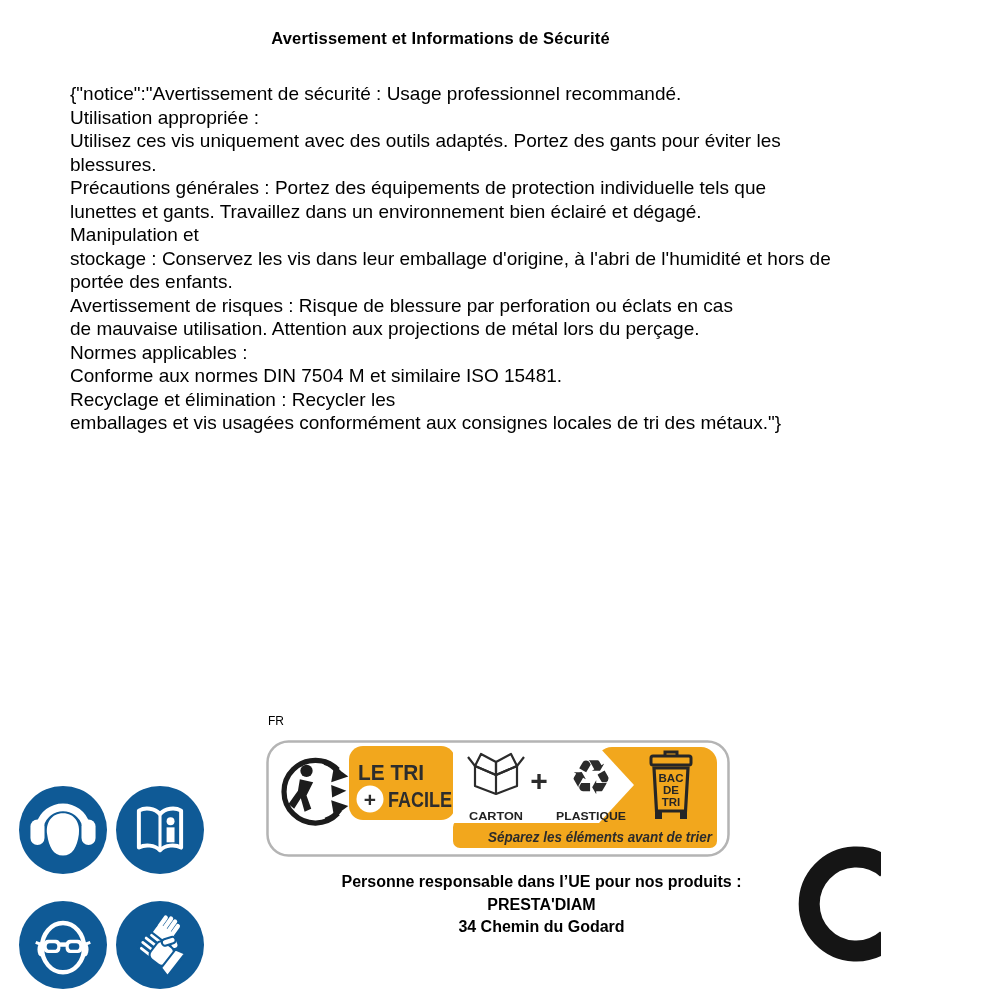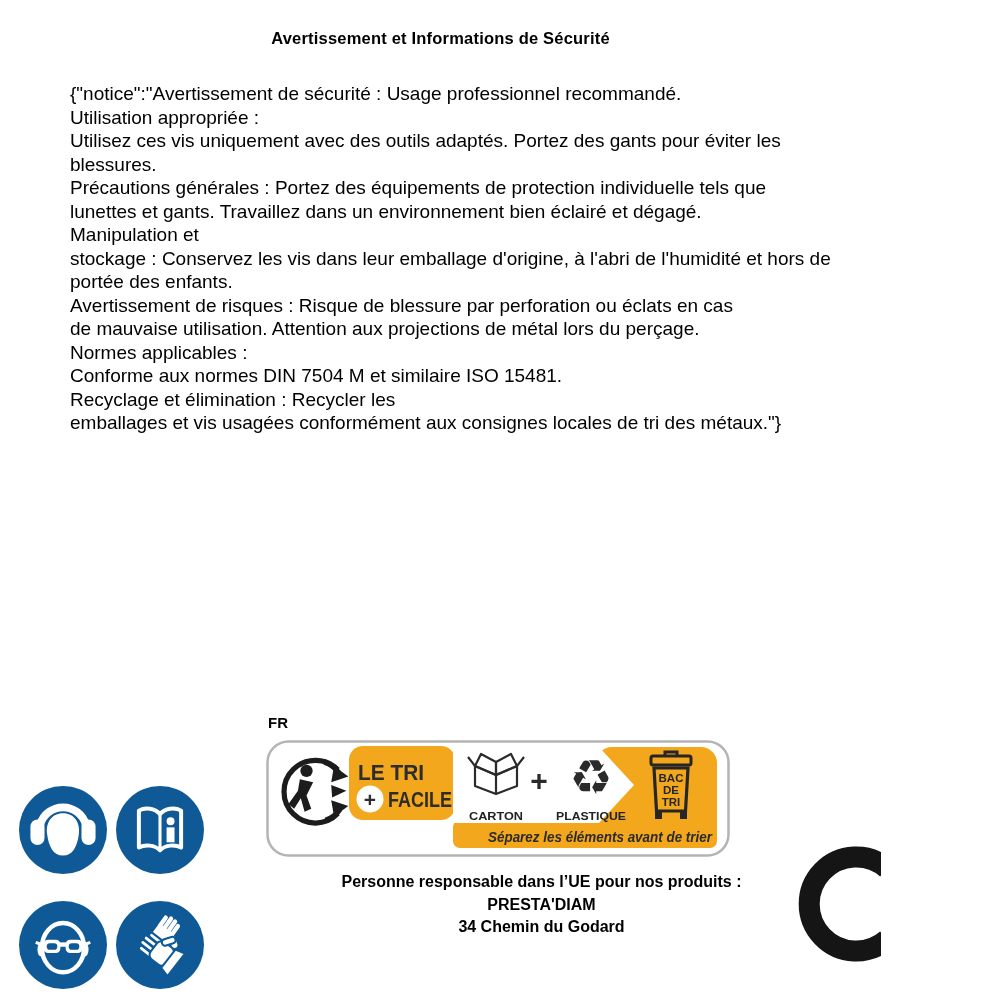--- a/index.html
+++ b/index.html
@@ -4,21 +4,21 @@
 <style>
   html,body{margin:0;padding:0;background:#fff;}
   .page{position:relative;width:881px;height:1005px;background:#fff;overflow:hidden;
         font-family:"Liberation Sans",sans-serif;color:#000;}
   .title{position:absolute;top:29px;left:0;width:100%;text-align:center;
          font-size:16.5px;font-weight:bold;letter-spacing:.2px;}
   .notice{position:absolute;top:82px;left:70px;width:870px;font-size:19px;
           line-height:23.5px;white-space:pre-line;}
   .pictos{position:absolute;left:19px;top:786px;display:grid;
           grid-template-columns:88px 88px;grid-auto-rows:88px;column-gap:9px;row-gap:27px;}
-  .fr{position:absolute;left:268px;top:714px;font-size:15px;font-weight:bold;}
+  .fr{position:absolute;left:268px;top:714px;font-size:12px;font-weight:normal;}
   .trilabel{position:absolute;left:266px;top:740px;}
   .address{position:absolute;top:871px;left:0;width:1005px;text-align:center;
            font-size:16px;font-weight:bold;line-height:22.5px;padding-left:39px;}
   .ce{position:absolute;left:797px;top:845px;}
   svg{font-family:"Liberation Sans",sans-serif;}
   svg text{font-family:"Liberation Sans",sans-serif;}
 </style>
 </head>
 <body>
 

